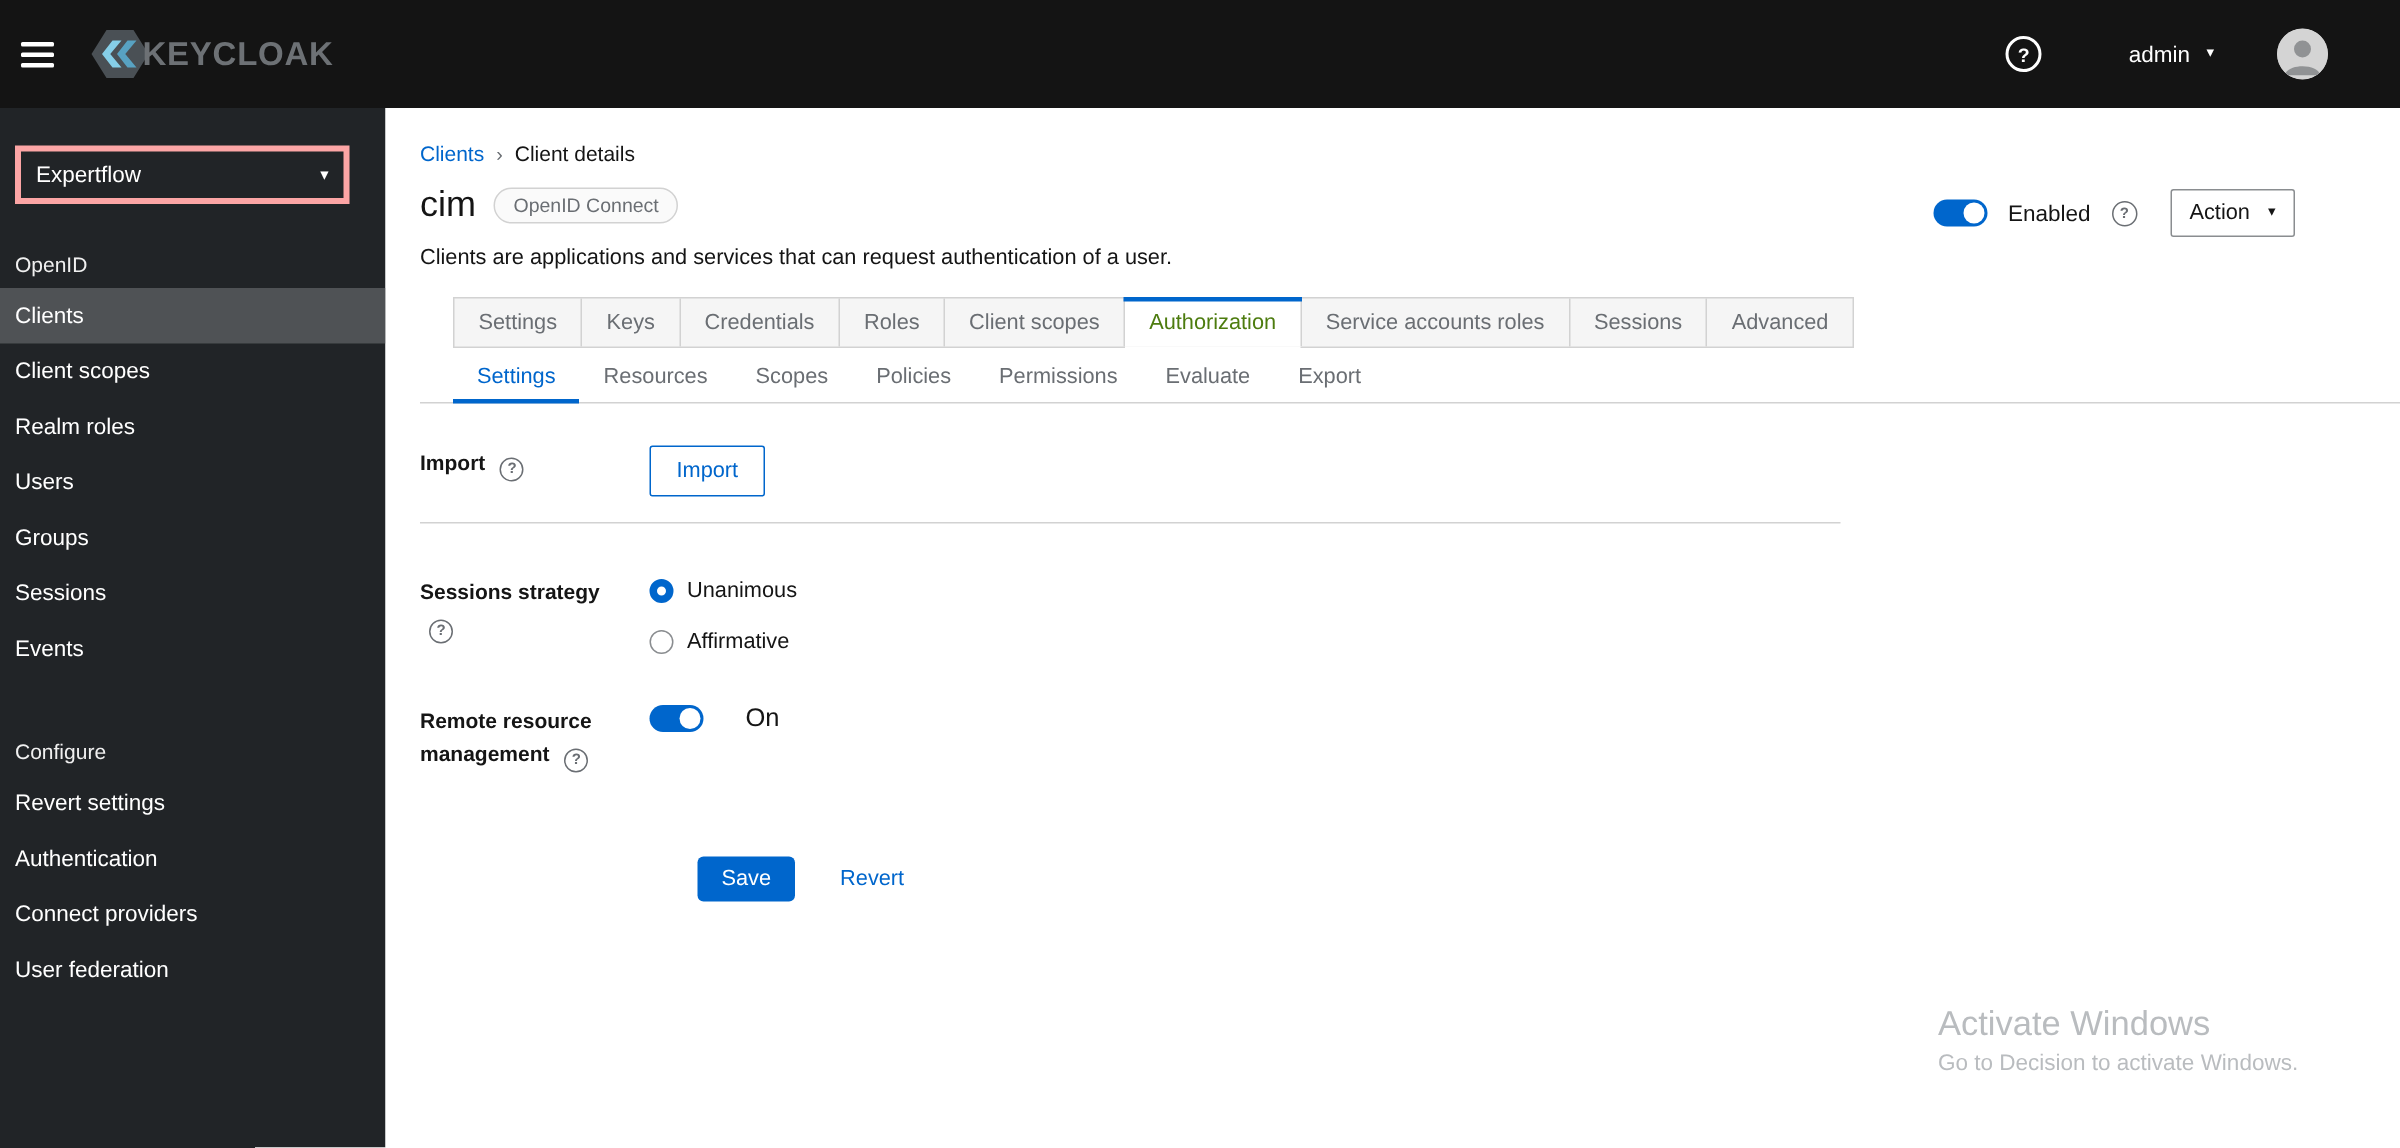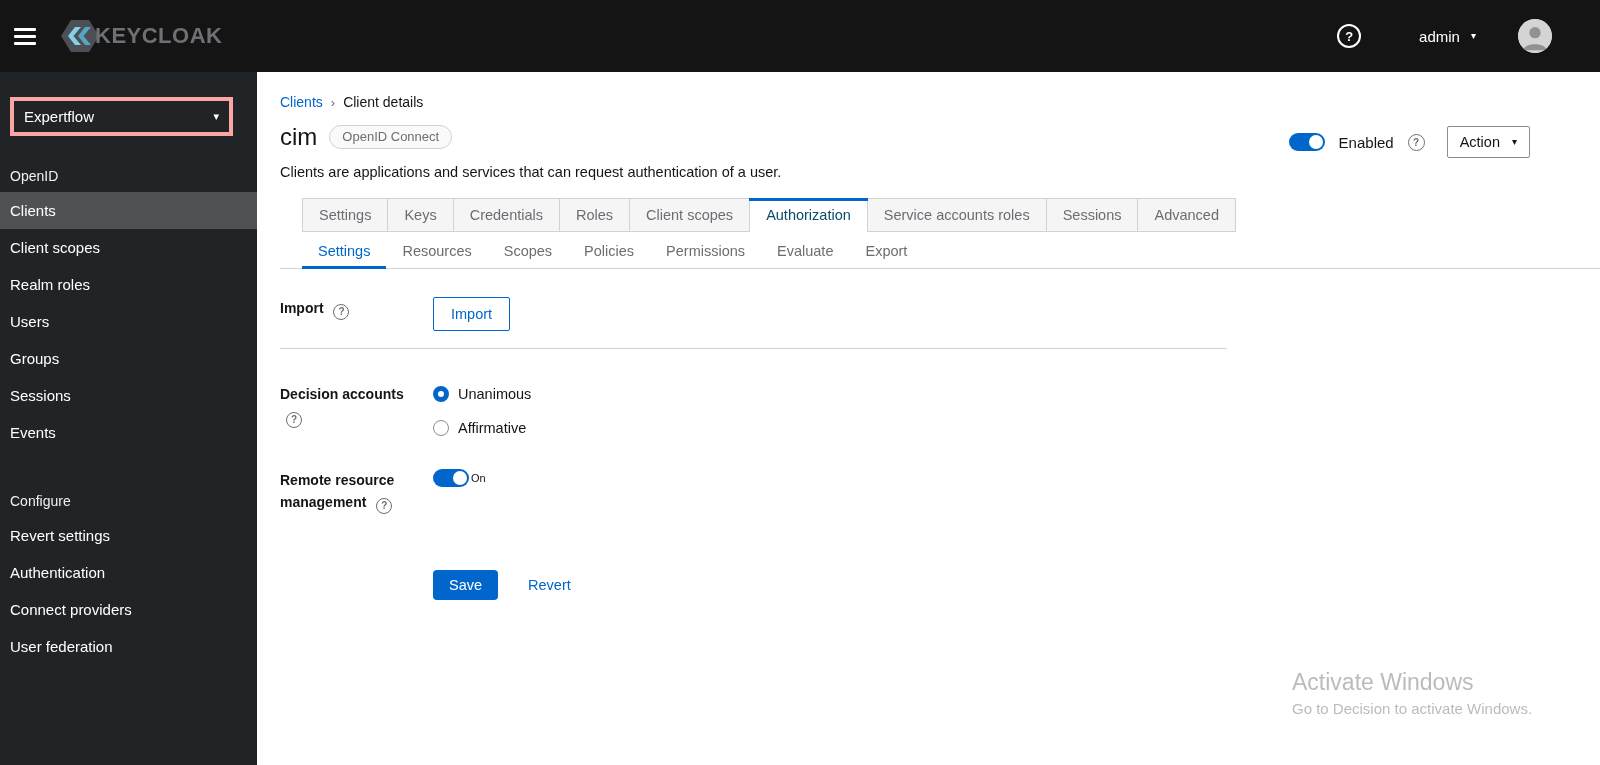--- a/index.html
+++ b/index.html
@@ -73,21 +73,21 @@
     align-items: center; justify-content: center; cursor: pointer; flex: none; }
   .action-btn { display: flex; align-items: center; gap: 12px; background: #fff;
     border: 1px solid #8a8d90; border-radius: 2px; padding: 7px 12px; font-size: 14.5px;
     font-family: inherit; color: #151515; cursor: pointer; margin-left: 8px; }
 
   
   .tabs { display: inline-flex; margin: 16px 0 0 22px; border: 1px solid #d2d2d2; background: #f5f5f5; }
   .tab { padding: 0 16px; height: 32px; display: flex; align-items: center; font-size: 14.5px;
     color: #6a6e73; border-right: 1px solid #d2d2d2; cursor: pointer; position: relative; white-space: nowrap; }
   .tab:last-child { border-right: none; }
-  .tab.active { background: #fff; color: #0c4a6e; }
+  .tab.active { background: #fff; color: #4d7c0f; }
   .tab.active::before { content: ""; position: absolute; top: -1px; left: -1px; right: -1px;
     height: 3px; background: #0066cc; }
   .tab.active::after { content: ""; position: absolute; bottom: -1px; left: 0; right: 0;
     height: 1px; background: #fff; }
 
   
   .subtabs { display: flex; border-bottom: 1px solid #d2d2d2; padding-left: 22px; margin-top: 2px; }
   .subtab { padding: 0 16px; height: 34px; display: flex; align-items: center; font-size: 14.5px;
     color: #6a6e73; cursor: pointer; position: relative; white-space: nowrap; }
   .subtab.active { color: #0066cc; }
@@ -104,24 +104,24 @@
     font-size: 14.5px; padding: 8px 17px; border-radius: 2px; cursor: pointer; font-family: inherit; }
   .divider { border: none; border-top: 1px solid #d2d2d2; margin: 17px 0 28px 0; width: 947px; }
   .radio-group { display: flex; flex-direction: column; gap: 12px; }
   .radio-option { display: flex; align-items: center; gap: 9px; font-size: 14.5px;
     line-height: 22px; cursor: pointer; }
   .radio { width: 16px; height: 16px; border-radius: 50%; border: 1px solid #8a8d90;
     background: #fff; box-sizing: border-box; flex: none; display: inline-block; }
   .radio.checked { border: 5px solid #0066cc; }
   .mt-group-1 { margin-top: 34px; }
   .mt-group-2 { margin-top: 30px; }
-  .toggle-control { display: flex; align-items: center; gap: 2px; font-size: 11px; }
+  .toggle-control { display: flex; align-items: center; gap: 28px; font-size: 17px; }
   .actions { margin-top: 56px; margin-left: 153px; display: flex; align-items: center; gap: 30px; }
   .btn-primary { background: #0066cc; color: #fff; border: none; border-radius: 4px;
-    padding: 7px 16px; font-size: 14.5px; cursor: pointer; font-family: inherit; }
+    padding: 7px 16px; font-size: 14.5px; cursor: pointer; font-family: inherit; margin-left: 32px; }
   .link { color: #0066cc; font-size: 14.5px; text-decoration: none; cursor: pointer; }
 
   
   .watermark { position: absolute; left: 1035px; top: 596px; color: #b9bcbf; }
   .wm-title { font-size: 23px; line-height: 28px; }
   .wm-sub { font-size: 15px; margin-top: 4px; }
 </style>
 </head>
 <body>
 
@@ -245,21 +245,21 @@
           <div class="form-control">
             <button class="btn-secondary">Import</button>
           </div>
         </div>
 
         <hr class="divider">
 
 
         <div class="form-row mt-group-1">
           <div class="form-label">
-            <span>Decision accounts</span>
+            <span>Sessions strategy</span>
             <span class="q-circle">?</span>
           </div>
           <div class="form-control radio-group">
             <label class="radio-option">
               <span class="radio checked"></span>
               <span>Unanimous</span>
             </label>
             <label class="radio-option">
               <span class="radio"></span>
               <span>Affirmative</span>

